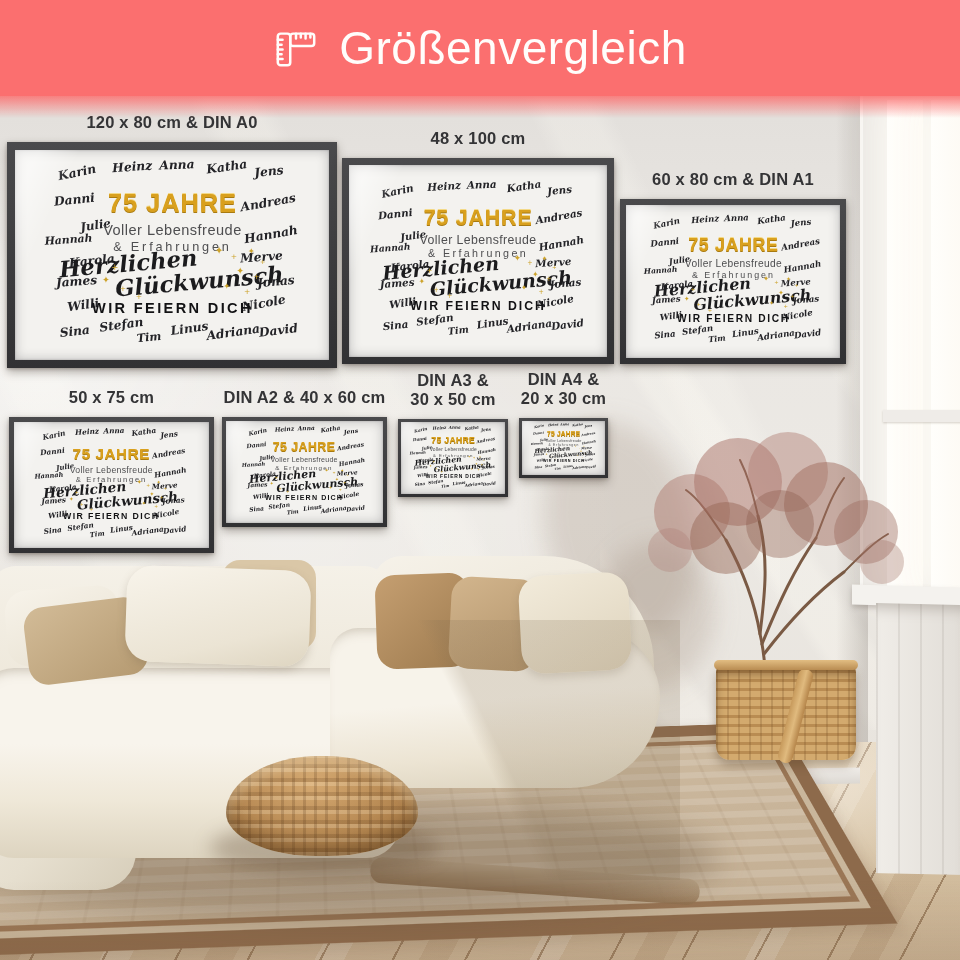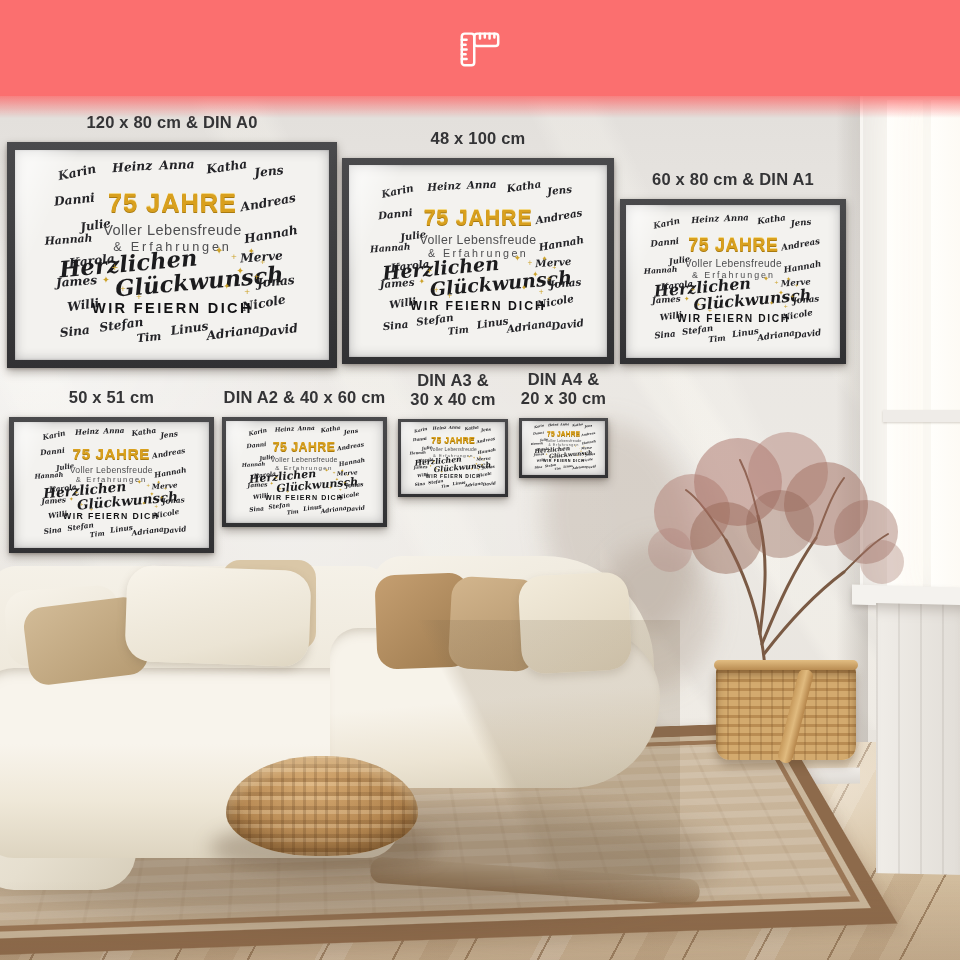--- a/index.html
+++ b/index.html
@@ -371,21 +371,21 @@
             <div class="sparkle" style="left: 85px; top: 131px; font-size: 10px;">✦</div>
             <div class="sparkle" style="left: 104px; top: 142px; font-size: 8px;">+</div>
             <div class="sparkle" style="left: 214px; top: 139px; font-size: 9px;">✦</div>
             <div class="sparkle" style="left: 121px; top: 150px; font-size: 8px;">+</div>
             <div class="sparkle" style="left: 236px; top: 145px; font-size: 8px;">+</div>
           </div>
         </div>
       </div>
       <div class="poster-group">
         <div class="size-label" style="left: 111.5px; top: 388px;">
-          <div>50 x 51 cm</div>
+          <div>50 x 75 cm</div>
         </div>
         <div class="frame" style="left: 9px; top: 417px; width: 205px; height: 136px;"></div>
         <div class="paper" style="left: 14px; top: 422px; width: 195px; height: 126px;">
           <div class="art" style="transform: scale(0.564136); left: 7.23818px; top: 0.945px;">
             <div class="pname" style="left: 38px; top: 14px; font-size: 13px; transform: rotate(-12deg);">Karin</div>
             <div class="pname" style="left: 96px; top: 8px; font-size: 13px; transform: rotate(-4deg);">Heinz</div>
             <div class="pname" style="left: 146px; top: 6px; font-size: 13px; transform: rotate(-2deg);">Anna</div>
             <div class="pname" style="left: 196px; top: 8px; font-size: 13px; transform: rotate(-8deg);">Katha</div>
             <div class="pname" style="left: 247px; top: 13px; font-size: 13px; transform: rotate(-6deg);">Jens</div>
             <div class="pname" style="left: 34px; top: 43px; font-size: 13px; transform: rotate(-6deg);">Danni</div>
@@ -472,21 +472,21 @@
             <div class="sparkle" style="left: 104px; top: 142px; font-size: 8px;">+</div>
             <div class="sparkle" style="left: 214px; top: 139px; font-size: 9px;">✦</div>
             <div class="sparkle" style="left: 121px; top: 150px; font-size: 8px;">+</div>
             <div class="sparkle" style="left: 236px; top: 145px; font-size: 8px;">+</div>
           </div>
         </div>
       </div>
       <div class="poster-group">
         <div class="size-label" style="left: 453px; top: 371px;">
           <div>DIN A3 &amp;</div>
-          <div>30 x 40 cm</div>
+          <div>30 x 50 cm</div>
         </div>
         <div class="frame" style="left: 398px; top: 419px; width: 110px; height: 78px;"></div>
         <div class="paper" style="left: 401px; top: 422px; width: 104px; height: 72px;">
           <div class="art" style="transform: scale(0.320125); left: 0.78px; top: 0.78625px;">
             <div class="pname" style="left: 38px; top: 14px; font-size: 13px; transform: rotate(-12deg);">Karin</div>
             <div class="pname" style="left: 96px; top: 8px; font-size: 13px; transform: rotate(-4deg);">Heinz</div>
             <div class="pname" style="left: 146px; top: 6px; font-size: 13px; transform: rotate(-2deg);">Anna</div>
             <div class="pname" style="left: 196px; top: 8px; font-size: 13px; transform: rotate(-8deg);">Katha</div>
             <div class="pname" style="left: 247px; top: 13px; font-size: 13px; transform: rotate(-6deg);">Jens</div>
             <div class="pname" style="left: 34px; top: 43px; font-size: 13px; transform: rotate(-6deg);">Danni</div>
@@ -582,16 +582,17 @@
 
   <div class="banner">
     <svg class="ruler-icon" width="46" height="46" viewBox="0 0 48 48">
       <g fill="none" stroke="#fffdfb" stroke-width="2.6" stroke-linecap="round" stroke-linejoin="round">
         <rect x="5" y="9" width="13" height="33" rx="3"></rect>
         <rect x="18" y="9" width="25" height="13" rx="3"></rect>
         <path d="M5 15.5h5 M5 20.5h4 M5 25.5h5 M5 30.5h4 M5 35.5h5"></path>
         <path d="M24 9v5 M29 9v4 M34 9v5 M39 9v4"></path>
       </g>
     </svg>
+    <span class="banner-title">Größenvergleich</span>
   </div>
   <div class="banner-fade"></div>
 
 </div>
 
 </body></html>

